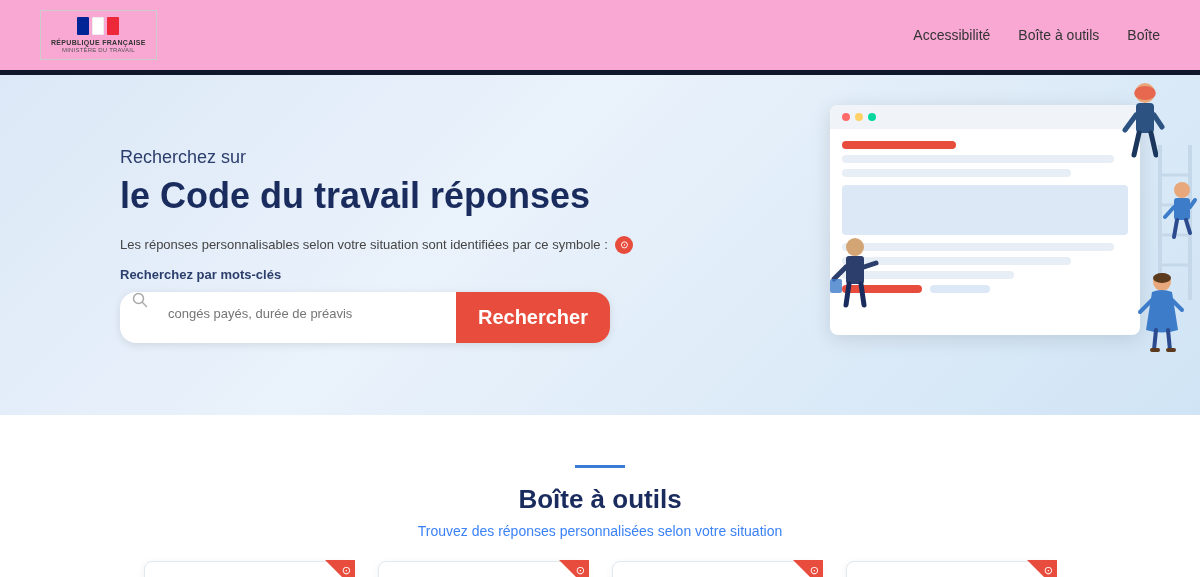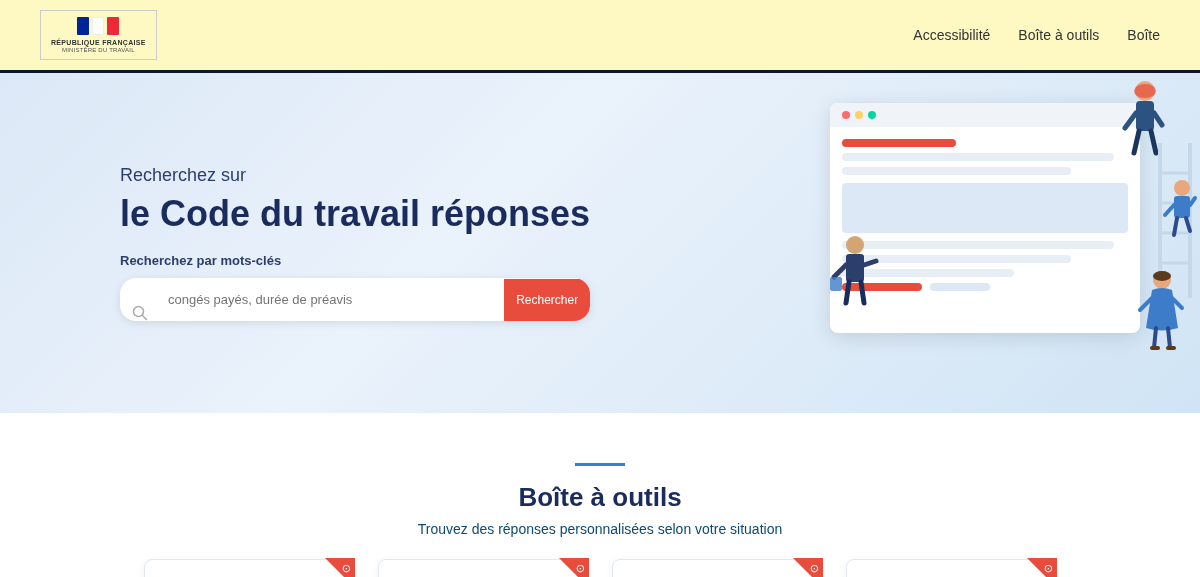--- a/index.html
+++ b/index.html
@@ -4,22 +4,22 @@
   <style>
     * { box-sizing: border-box; margin: 0; padding: 0; }
     body { font-family: 'Segoe UI', Arial, sans-serif; background: #fff; overflow-x: hidden; }
 
     
     .header {
       display: flex;
       align-items: center;
       justify-content: space-between;
       padding: 10px 40px;
-      background: #fef9c3;
-      border-bottom: 3px solid #0f172a;
+      background: #f9a8d4;
+      border-bottom: 5px solid #0f172a;
       position: relative;
       z-index: 10;
     }
     .logo-area {
       display: flex;
       align-items: center;
     }
     .logo-box {
       border: 1px solid #ccc;
       padding: 6px 10px;
@@ -112,21 +112,21 @@
     }
     .search-label {
       font-size: 13px;
       color: #2c3e6b;
       font-weight: 600;
       margin-top: 12px;
       margin-bottom: 10px;
     }
     .search-bar {
       display: flex;
-      align-items: flex-end;
+      align-items: flex-start;
       background: #fff;
       border-radius: 16px;
       overflow: hidden;
       box-shadow: 0 2px 8px rgba(0,0,0,0.1);
       max-width: 490px;
     }
     .search-icon-wrap {
       padding: 0 12px;
       color: #aaa;
       font-size: 16px;
@@ -139,23 +139,23 @@
       outline: none;
       font-size: 13px;
       color: #999;
       padding: 14px 8px;
       background: transparent;
     }
     .search-btn {
       background: #e74c3c;
       color: #fff;
       border: none;
-      padding: 14px 12px;
-      font-size: 12px;
-      font-weight: 400;
+      padding: 14px 22px;
+      font-size: 20px;
+      font-weight: 700;
       cursor: pointer;
       white-space: nowrap;
     }
 
     
     .hero-illustration {
       position: absolute;
       right: 0;
       top: 0;
       width: 420px;
@@ -224,21 +224,21 @@
       margin: 0 auto 16px;
     }
     .tools-title {
       font-size: 26px;
       color: #1a2b5e;
       font-weight: 700;
       margin-bottom: 8px;
     }
     .tools-subtitle {
       font-size: 14px;
-      color: #0c4a6e;
+      color: #3b82f6;
       margin-bottom: 22px;
     }
     .tools-cards {
       display: flex;
       gap: 24px;
       justify-content: center;
       padding: 0 20px;
       flex-wrap: wrap;
     }
     .tool-card {
@@ -296,20 +296,24 @@
     <a class="nav-link">Accessibilité</a>
     <a class="nav-link">Boîte à outils</a>
     <a class="nav-link">Boîte</a>
   </nav>
 </header>
 
 <section class="hero">
   <div class="hero-content">
     <div class="hero-welcome">Recherchez sur</div>
     <h1 class="hero-title">le Code du travail réponses</h1>
+    <p class="hero-desc">
+      <span>Les réponses personnalisables selon votre situation sont identifiées par ce symbole :</span>
+      <span class="hero-symbol">⊙</span>
+    </p>
     <div class="search-label">Recherchez par mots-clés</div>
     <div class="search-bar">
       <div class="search-icon-wrap">
         <svg width="16" height="16" viewBox="0 0 16 16" fill="none" xmlns="http://www.w3.org/2000/svg">
           <circle cx="6.5" cy="6.5" r="5" stroke="#aaa" stroke-width="1.5"></circle>
           <line x1="10.5" y1="10.5" x2="14.5" y2="14.5" stroke="#aaa" stroke-width="1.5" stroke-linecap="round"></line>
         </svg>
       </div>
       <input class="search-input" type="text" placeholder="congés payés, durée de préavis" style="">
       <button class="search-btn">Rechercher</button>

